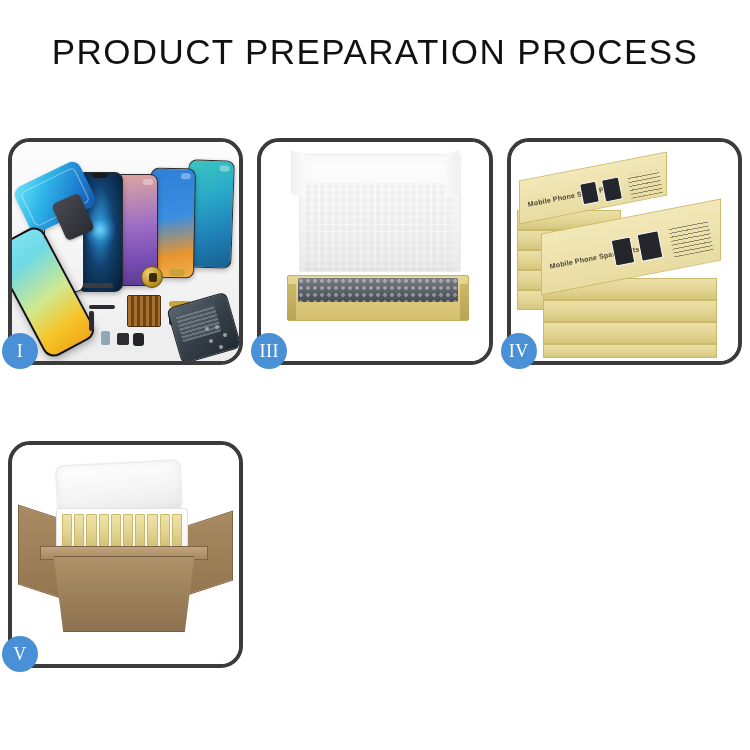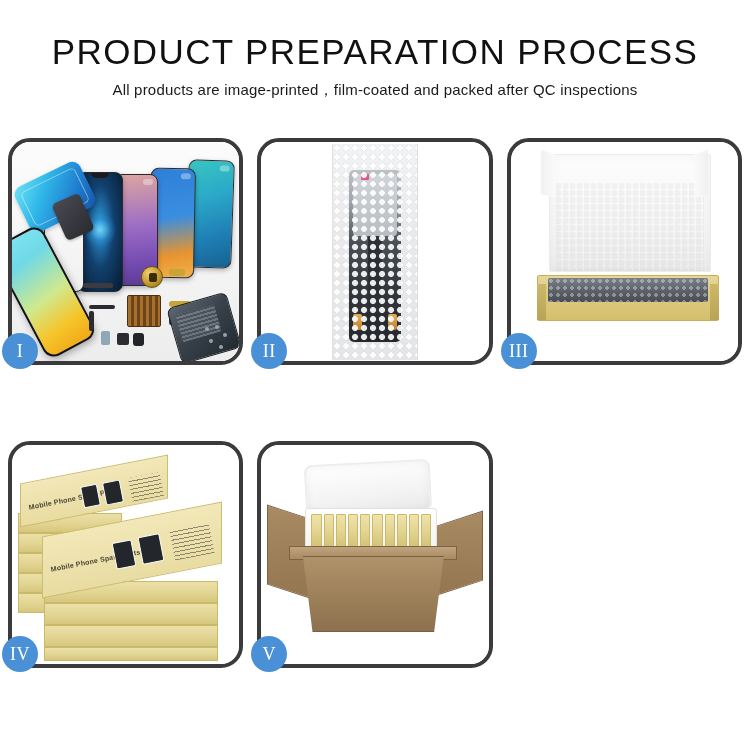--- a/index.html
+++ b/index.html
@@ -415,21 +415,20 @@
     filter: blur(2px);
   }
 </style>
 </head>
 <body>
 
 <div id="page">
 
   <div class="header">
     <div class="title">PRODUCT PREPARATION PROCESS</div>
-    <div class="subtitle">All products are image-printed，film-coated and packed after QC inspections</div>
   </div>
 
   <div class="grid">
 
     <div class="panel">
       <div class="frame">
         <div class="scene p1">
           <div class="bg-strip"></div>
 
           <div class="ph ph-teal">
@@ -472,38 +471,20 @@
               <span class="screw" style="left:20px; top:10px;"></span>
               <span class="screw" style="left:6px; top:16px;"></span>
               <span class="screw" style="left:16px; top:22px;"></span>
             </div>
           </div>
         </div>
       </div>
       <div class="badge">I</div>
     </div>
 
-    <div class="panel">
-      <div class="frame">
-        <div class="scene p2">
-          <div class="bubblebag">
-            <div class="inner-part">
-              <div class="inner-screen"></div>
-              <div class="inner-flex"></div>
-              <div class="inner-conn"></div>
-              <span class="gold-tab" style="left:4px;"></span>
-              <span class="gold-tab" style="right:4px;"></span>
-            </div>
-            <div class="pink-dot"></div>
-            <div class="bubbles"></div>
-          </div>
-        </div>
-      </div>
-      <div class="badge">II</div>
-    </div>
 
     <div class="panel">
       <div class="frame">
         <div class="scene p3">
           <div class="foam-back"></div>
           <div class="lid-flap-l"></div>
           <div class="lid-flap-r"></div>
           <div class="tray">
             <div class="tray-endL"></div>
             <div class="tray-endR"></div>

